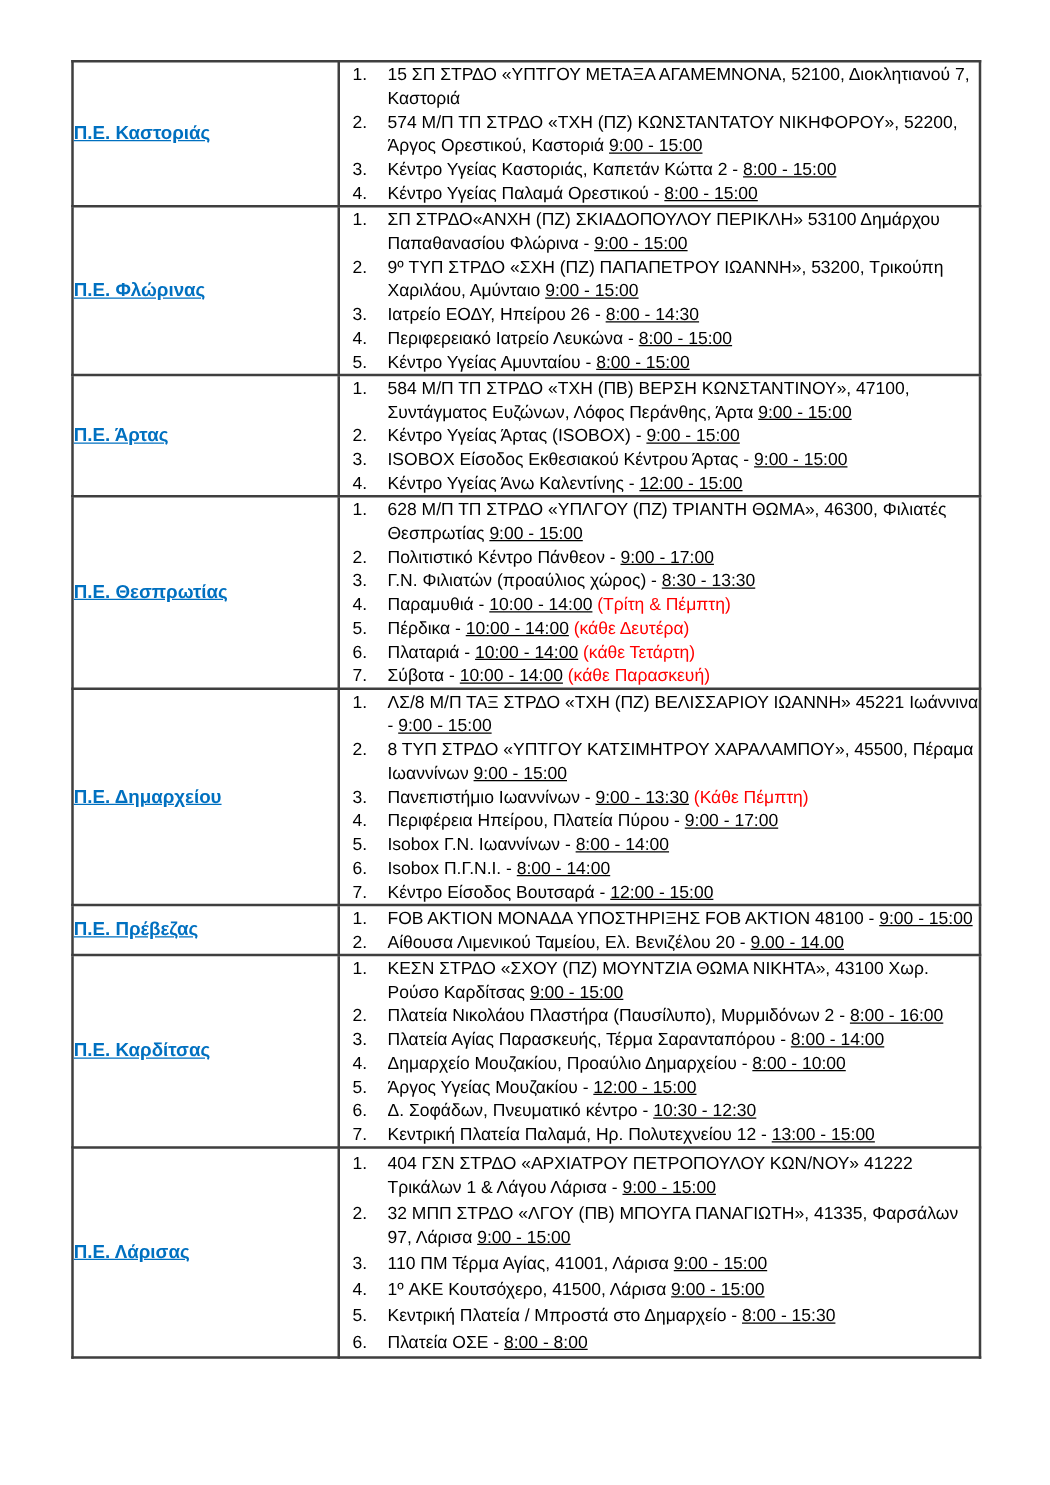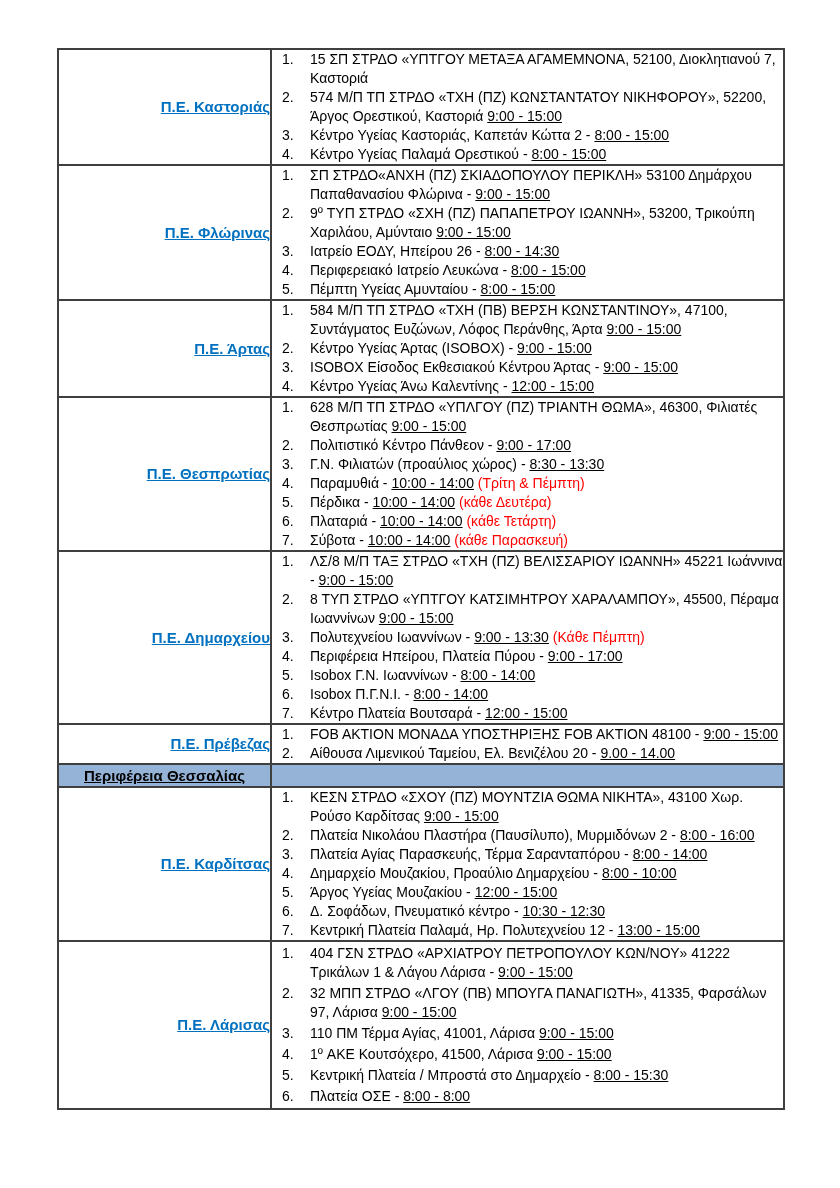--- a/index.html
+++ b/index.html
@@ -12,21 +12,21 @@
   table.schedule {
     position: absolute; left: 57px; top: 48px; width: 726px;
     border-collapse: collapse; table-layout: fixed;
   }
   table.schedule col.c1 { width: 213px; }
   table.schedule col.c2 { width: 513px; }
   table.schedule td {
     border: 2px solid var(--border-c, #3f3f3f);
     padding: 0; vertical-align: middle;
   }
-  .region-cell { text-align: right; }
+  .region-cell { text-align: left; }
   .region-label {
     color: var(--link-c, #0070C0); font-weight: bold;
     text-decoration: underline; font-size: 15px; cursor: pointer;
   }
   .items-cell { padding: 2px 4px 2px 0; }
   .items-list { margin: 0; padding: 0 0 0 8px; list-style: none; counter-reset: n; }
   .items-list li {
     counter-increment: n; position: relative; padding-left: 30px;
     font-size: 14px; line-height: 19px; color: var(--text-c, #000000);
   }
@@ -67,21 +67,21 @@
           </td>
         </tr>
         <tr class="region-row">
           <td class="region-cell"><span class="region-label">Π.Ε. Φλώρινας</span></td>
           <td class="items-cell">
             <ol class="items-list">
               <li><span class="item-text">ΣΠ ΣΤΡΔΟ«ΑΝΧΗ (ΠΖ) ΣΚΙΑΔΟΠΟΥΛΟΥ ΠΕΡΙΚΛΗ» 53100 Δημάρχου Παπαθανασίου Φλώρινα -</span> <span class="item-time">9:00 - 15:00</span></li>
               <li><span class="item-text">9º ΤΥΠ ΣΤΡΔΟ «ΣΧΗ (ΠΖ) ΠΑΠΑΠΕΤΡΟΥ ΙΩΑΝΝΗ», 53200, Τρικούπη Χαριλάου, Αμύνταιο</span> <span class="item-time">9:00 - 15:00</span></li>
               <li><span class="item-text">Ιατρείο ΕΟΔΥ, Ηπείρου 26 -</span> <span class="item-time">8:00 - 14:30</span></li>
               <li><span class="item-text">Περιφερειακό Ιατρείο Λευκώνα -</span> <span class="item-time">8:00 - 15:00</span></li>
-              <li><span class="item-text">Πέμπτη Υγείας Αμυνταίου -</span> <span class="item-time">8:00 - 15:00</span></li>
+              <li><span class="item-text">Κέντρο Υγείας Αμυνταίου -</span> <span class="item-time">8:00 - 15:00</span></li>
             </ol>
           </td>
         </tr>
         <tr class="region-row">
           <td class="region-cell"><span class="region-label">Π.Ε. Άρτας</span></td>
           <td class="items-cell">
             <ol class="items-list">
               <li><span class="item-text">584 Μ/Π ΤΠ ΣΤΡΔΟ «ΤΧΗ (ΠΒ) ΒΕΡΣΗ ΚΩΝΣΤΑΝΤΙΝΟΥ», 47100, Συντάγματος Ευζώνων, Λόφος Περάνθης, Άρτα</span> <span class="item-time">9:00 - 15:00</span></li>
               <li><span class="item-text">Κέντρο Υγείας Άρτας (ISOBOX) -</span> <span class="item-time">9:00 - 15:00</span></li>
               <li><span class="item-text">ISOBOX Είσοδος Εκθεσιακού Κέντρου Άρτας -</span> <span class="item-time">9:00 - 15:00</span></li>
@@ -102,40 +102,36 @@
               <li><span class="item-text">Σύβοτα -</span> <span class="item-time">10:00 - 14:00</span> <span class="item-note">(κάθε Παρασκευή)</span></li>
             </ol>
           </td>
         </tr>
         <tr class="region-row">
           <td class="region-cell"><span class="region-label">Π.Ε. Δημαρχείου</span></td>
           <td class="items-cell">
             <ol class="items-list">
               <li><span class="item-text">ΛΣ/8 Μ/Π ΤΑΞ ΣΤΡΔΟ «ΤΧΗ (ΠΖ) ΒΕΛΙΣΣΑΡΙΟΥ ΙΩΑΝΝΗ» 45221 Ιωάννινα -</span> <span class="item-time">9:00 - 15:00</span></li>
               <li><span class="item-text">8 ΤΥΠ ΣΤΡΔΟ «ΥΠΤΓΟΥ ΚΑΤΣΙΜΗΤΡΟΥ ΧΑΡΑΛΑΜΠΟΥ», 45500, Πέραμα Ιωαννίνων</span> <span class="item-time">9:00 - 15:00</span></li>
-              <li><span class="item-text">Πολυτεχνείου Ιωαννίνων -</span> <span class="item-time">9:00 - 13:30</span> <span class="item-note">(Κάθε Πέμπτη)</span></li>
+              <li><span class="item-text">Πανεπιστήμιο Ιωαννίνων -</span> <span class="item-time">9:00 - 13:30</span> <span class="item-note">(Κάθε Πέμπτη)</span></li>
               <li><span class="item-text">Περιφέρεια Ηπείρου, Πλατεία Πύρου -</span> <span class="item-time">9:00 - 17:00</span></li>
               <li><span class="item-text">Isobox Γ.Ν. Ιωαννίνων -</span> <span class="item-time">8:00 - 14:00</span></li>
               <li><span class="item-text">Isobox Π.Γ.Ν.Ι. -</span> <span class="item-time">8:00 - 14:00</span></li>
-              <li><span class="item-text">Κέντρο Πλατεία Βουτσαρά -</span> <span class="item-time">12:00 - 15:00</span></li>
+              <li><span class="item-text">Κέντρο Είσοδος Βουτσαρά -</span> <span class="item-time">12:00 - 15:00</span></li>
             </ol>
           </td>
         </tr>
         <tr class="region-row">
           <td class="region-cell"><span class="region-label">Π.Ε. Πρέβεζας</span></td>
           <td class="items-cell">
             <ol class="items-list">
               <li><span class="item-text">FOB AKTION ΜΟΝΑΔΑ ΥΠΟΣΤΗΡΙΞΗΣ FOB AKTION 48100 -</span> <span class="item-time">9:00 - 15:00</span></li>
               <li><span class="item-text">Αίθουσα Λιμενικού Ταμείου, Ελ. Βενιζέλου 20 -</span> <span class="item-time">9.00 - 14.00</span></li>
             </ol>
           </td>
-        </tr>
-        <tr class="section-header-row">
-          <td class="header-cell"><span class="header-label">Περιφέρεια Θεσσαλίας</span></td>
-          <td></td>
         </tr>
         <tr class="region-row">
           <td class="region-cell"><span class="region-label">Π.Ε. Καρδίτσας</span></td>
           <td class="items-cell">
             <ol class="items-list">
               <li><span class="item-text">ΚΕΣΝ ΣΤΡΔΟ «ΣΧΟΥ (ΠΖ) ΜΟΥΝΤΖΙΑ ΘΩΜΑ ΝΙΚΗΤΑ», 43100 Χωρ. Ρούσο Καρδίτσας</span> <span class="item-time">9:00 - 15:00</span></li>
               <li><span class="item-text">Πλατεία Νικολάου Πλαστήρα (Παυσίλυπο), Μυρμιδόνων 2 -</span> <span class="item-time">8:00 - 16:00</span></li>
               <li><span class="item-text">Πλατεία Αγίας Παρασκευής, Τέρμα Σαρανταπόρου -</span> <span class="item-time">8:00 - 14:00</span></li>
               <li><span class="item-text">Δημαρχείο Μουζακίου, Προαύλιο Δημαρχείου -</span> <span class="item-time">8:00 - 10:00</span></li>
               <li><span class="item-text">Άργος Υγείας Μουζακίου -</span> <span class="item-time">12:00 - 15:00</span></li>

